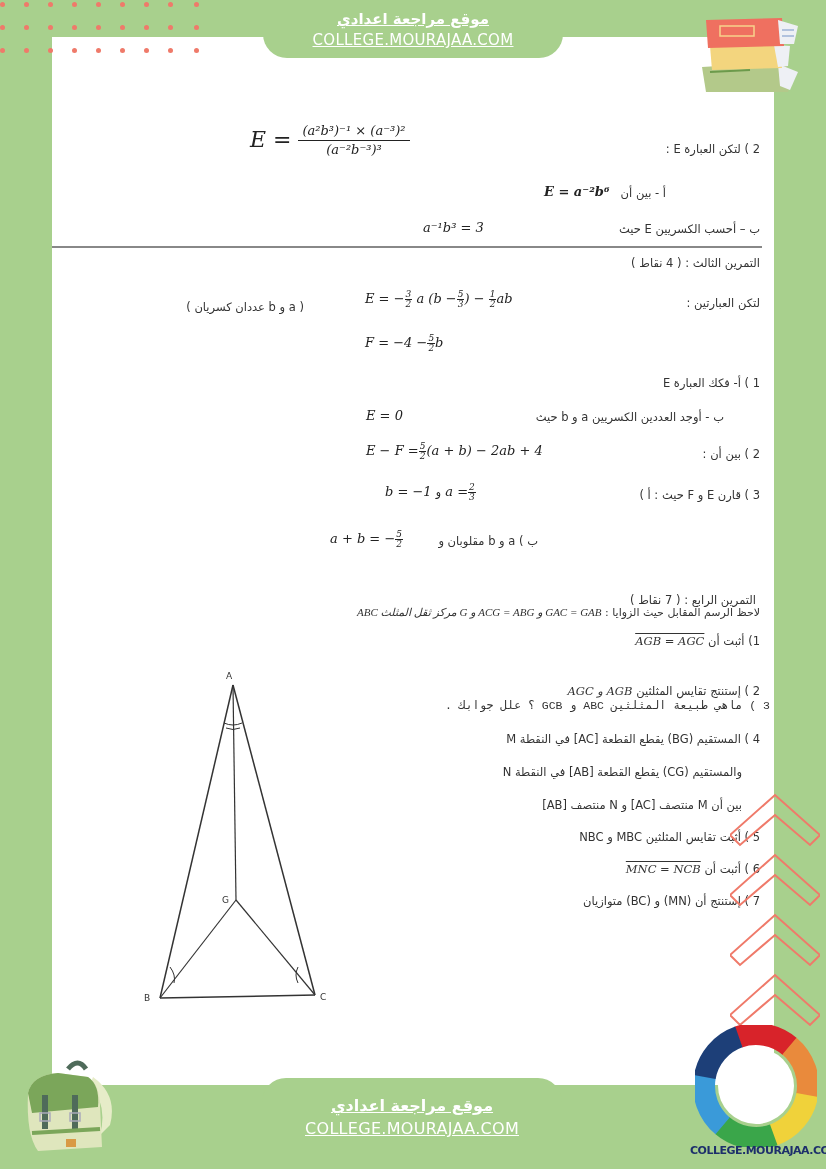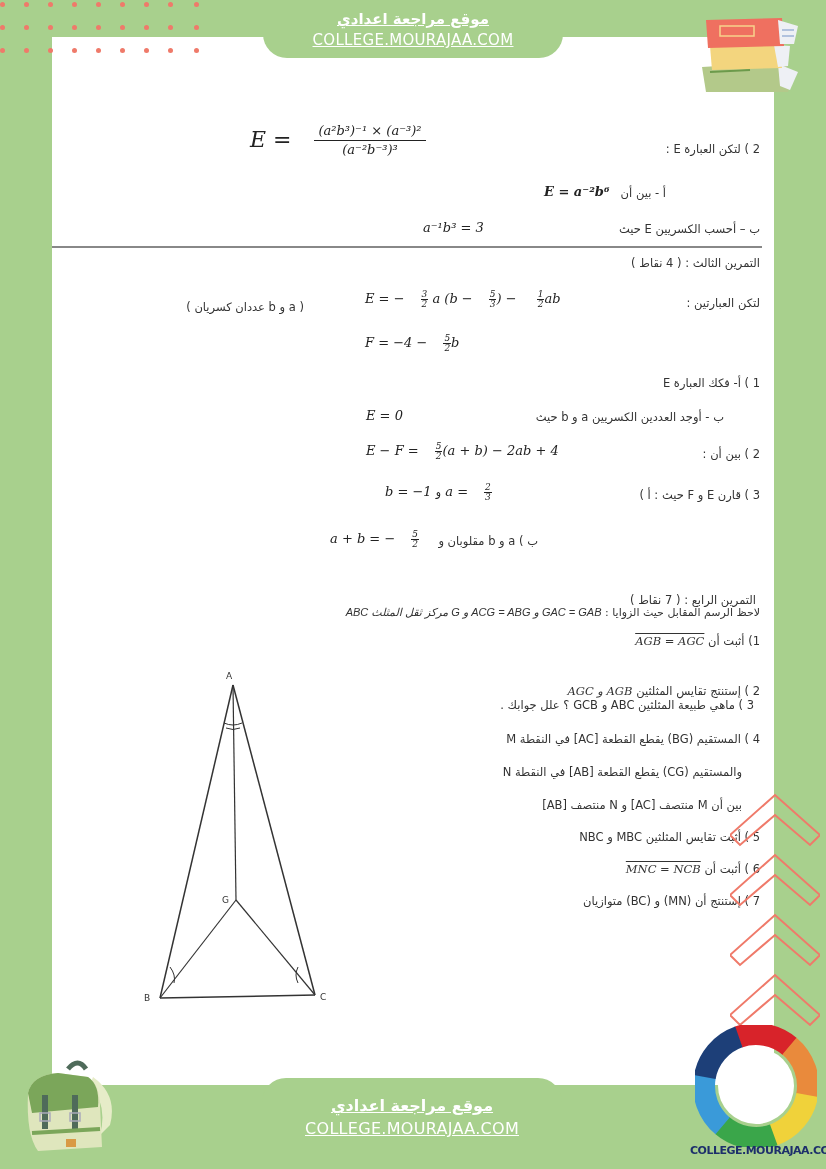--- a/index.html
+++ b/index.html
@@ -18,21 +18,21 @@
   .banner-bottom .ar { font-size: 16px; font-weight: bold; text-decoration: underline; padding-top: 16px; line-height: 24px; direction: rtl; }
   .banner-bottom .en { font-size: 16px; text-decoration: underline; line-height: 22px; letter-spacing: 0.3px; }
   .books { position: absolute; left: 690px; top: 12px; width: 115px; height: 82px; }
   .backpack { position: absolute; left: 18px; top: 1055px; width: 95px; height: 100px; }
   .chevrons { position: absolute; left: 730px; top: 790px; width: 90px; height: 250px; }
   .wheel { position: absolute; left: 695px; top: 1025px; width: 122px; height: 122px; }
   .wheel-label { position: absolute; left: 690px; top: 1144px; width: 130px; font-family: "DejaVu Sans", sans-serif; font-weight: bold; font-size: 11px; color: #1d2f6b; text-align: center; letter-spacing: -0.5px; }
   .doc { position: absolute; left: 0; top: 0; width: 826px; height: 1169px; color: #222; font-size: 13px; }
   .line { position: absolute; white-space: nowrap; direction: rtl; font-family: "DejaVu Sans", sans-serif; font-size: 11.5px; color: #333; }
   .math { position: absolute; white-space: nowrap; font-family: "DejaVu Serif", serif; font-style: italic; font-size: 13px; color: #222; }
-  .frac { display: inline-block; vertical-align: middle; text-align: center; font-size: 9px; line-height: 9px; margin-left: 16px; }
+  .frac { display: inline-block; vertical-align: middle; text-align: center; font-size: 9px; line-height: 9px; }
   .frac span { display: block; }
   .frac .num { border-bottom: 1px solid #222; padding: 0 1px; }
   .heading { }
   .hr { position: absolute; left: 52px; top: 246px; width: 710px; height: 2px; background: #888; }
   .bigE { position: absolute; left: 250px; top: 122px; font-family: "DejaVu Serif", serif; font-style: italic; font-size: 22px; color: #222; white-space: nowrap; }
   .bigE .frac { font-size: 13px; line-height: 18px; }
   .bigE .frac .num { border-bottom: 1.5px solid #222; padding: 0 4px; }
   .ov { text-decoration: overline; }
   .triangle { position: absolute; left: 140px; top: 665px; width: 200px; height: 340px; }
 </style>
@@ -134,29 +134,29 @@
   <div class="line" style="right:288px;top:534px;">ب ) a و b مقلوبان و</div>
   <div class="math" style="left:330px;top:530px;">
     <span>a + b = −</span><span class="frac"><span class="num">5</span><span>2</span></span>
   </div>
 
   <div class="line" style="right:70px;top:568px;margin-top:25px;">
     <span class="heading">التمرين الرابع :</span>
     <span>( 7 نقاط )</span>
   </div>
   <div class="line" style="right:66px;top:606px;font-size:11px;">
-    <span>لاحظ الرسم المقابل حيث الزوايا :</span> <span style="font-family:Liberation Sans, sans-serif;font-style:italic">GAC = GAB و ACG = ABG و G مركز ثقل المثلث ABC</span>
+    <span>لاحظ الرسم المقابل حيث الزوايا :</span> <span style="font-family:Liberation Serif, serif;font-style:italic">GAC = GAB و ACG = ABG و G مركز ثقل المثلث ABC</span>
   </div>
   <div class="line" style="right:66px;top:634px;">
     <span>1)</span> <span>أثبت أن</span> <span class="ov" style="font-family:'DejaVu Serif',serif;font-style:italic">AGB = AGC</span>
   </div>
   <div class="line" style="right:66px;top:668px;margin-top:16px;">
     <span>2 )</span> <span>إستنتج تقايس المثلثين</span> <span style="font-family:'DejaVu Serif',serif;font-style:italic">AGB و AGC</span>
   </div>
-  <div class="line" style="right:72px;top:698px;">
+  <div class="line" style="right:56px;top:698px;font-family:Liberation Mono, monospace;">
     <span>3 )</span> <span>ماهي طبيعة المثلثين ABC و GCB ؟ علل جوابك .</span>
   </div>
   <div class="line" style="right:66px;top:732px;">
     <span>4 )</span> <span>المستقيم (BG) يقطع القطعة [AC] في النقطة M</span>
   </div>
   <div class="line" style="right:84px;top:765px;">والمستقيم (CG) يقطع القطعة [AB] في النقطة N</div>
   <div class="line" style="right:84px;top:798px;">بين أن M منتصف [AC] و N منتصف [AB]</div>
   <div class="line" style="right:66px;top:830px;">
     <span>5 )</span> <span>أثبت تقايس المثلثين MBC و NBC</span>
   </div>

